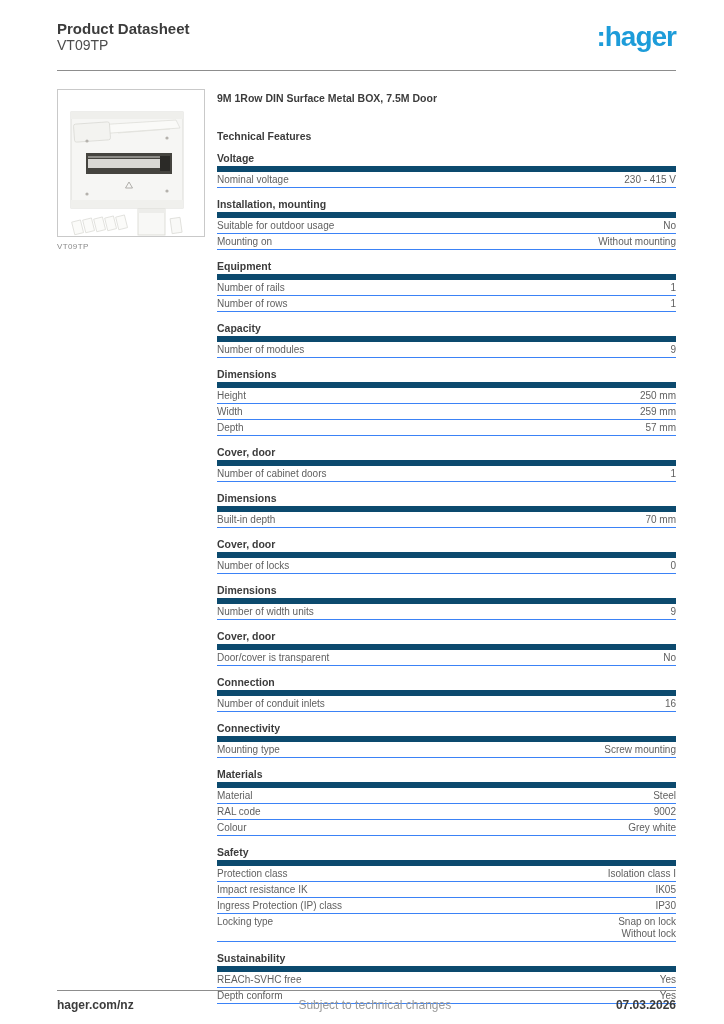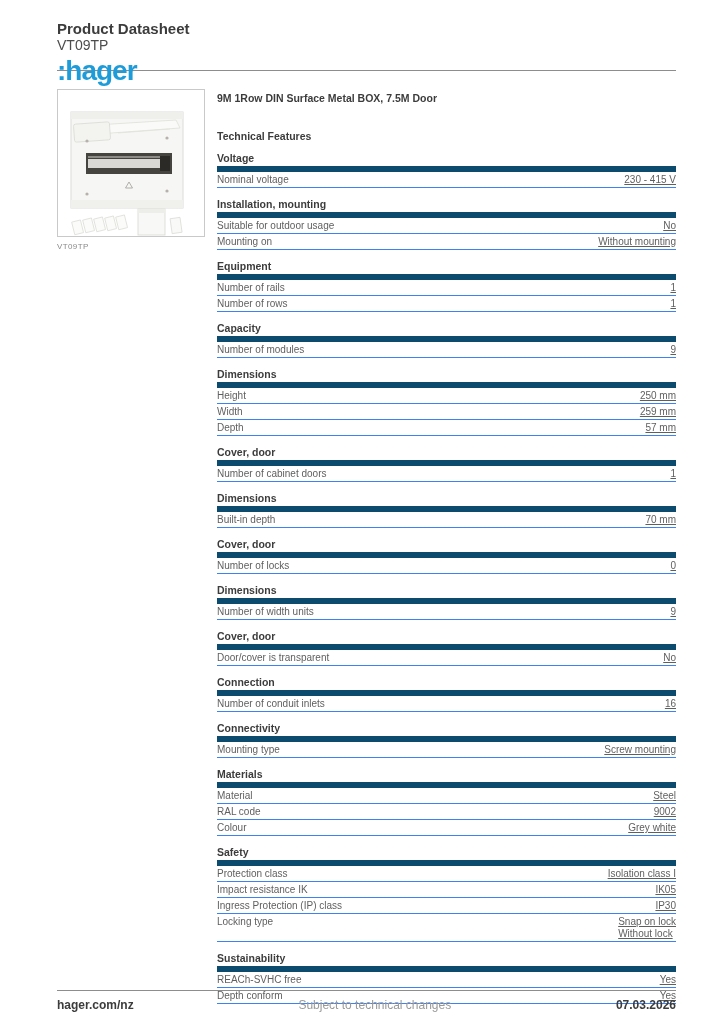--- a/index.html
+++ b/index.html
@@ -8,21 +8,20 @@
   .page {
     position:relative; width:724px; height:1024px; background:#ffffff;
     overflow:hidden; margin:0 auto;
   }
   
   .header {
     position:absolute; top:0; left:57px; width:619px; height:71px;
     border-bottom:1px solid #8d8d8d;
     display:flex; justify-content:space-between; align-items:flex-start;
     padding-top:20px;
-    flex-direction:column;
   }
   .doc-title { font-size:15px; font-weight:bold; color:#3c3c3c; line-height:17px; }
   .doc-subtitle { font-size:14px; color:#4d4d4d; line-height:17px; }
   .logo { font-size:28px; font-weight:bold; letter-spacing:-1px; line-height:30px; margin-top:2px; }
   
   .main { position:absolute; top:89px; left:57px; width:619px; display:flex; }
   .left-col { width:148px; margin-right:12px; flex:none; }
   .image-frame { width:148px; height:148px; border:1px solid #c9c9c9; background:#ffffff; overflow:hidden; }
   .caption { margin-top:5px; font-size:8px; color:#8a8a8a; letter-spacing:0.4px; }
   .right-col { flex:1; min-width:0; }
@@ -33,21 +32,21 @@
   .section-title {
     font-size:10.5px; font-weight:bold; color:#3c3c3c; line-height:12px;
     padding-bottom:2px; border-bottom:6px solid #0c4a6e;
   }
   .spec-row {
     display:flex; justify-content:space-between; align-items:flex-start;
     font-size:10px; color:#5f5f5f; line-height:12px;
     padding:2px 0 1px; border-bottom:1px solid #3b82f6;
   }
   .spec-label { text-align:left; }
-  .spec-value { text-align:left; white-space:pre-line;text-decoration:underline; }
+  .spec-value { text-align:right; white-space:pre-line; }
   
   .footer {
     position:absolute; top:990px; left:57px; width:619px;
     border-top:1px solid #8d8d8d; padding-top:7px;
     display:flex; justify-content:space-between; align-items:baseline;
     font-size:12px;
   }
   .footer-website, .footer-date { font-weight:bold; color:#3c3c3c; flex:none; }
   .footer-note { color:#9a9a9a; flex:1; text-align:center; }
 </style>

